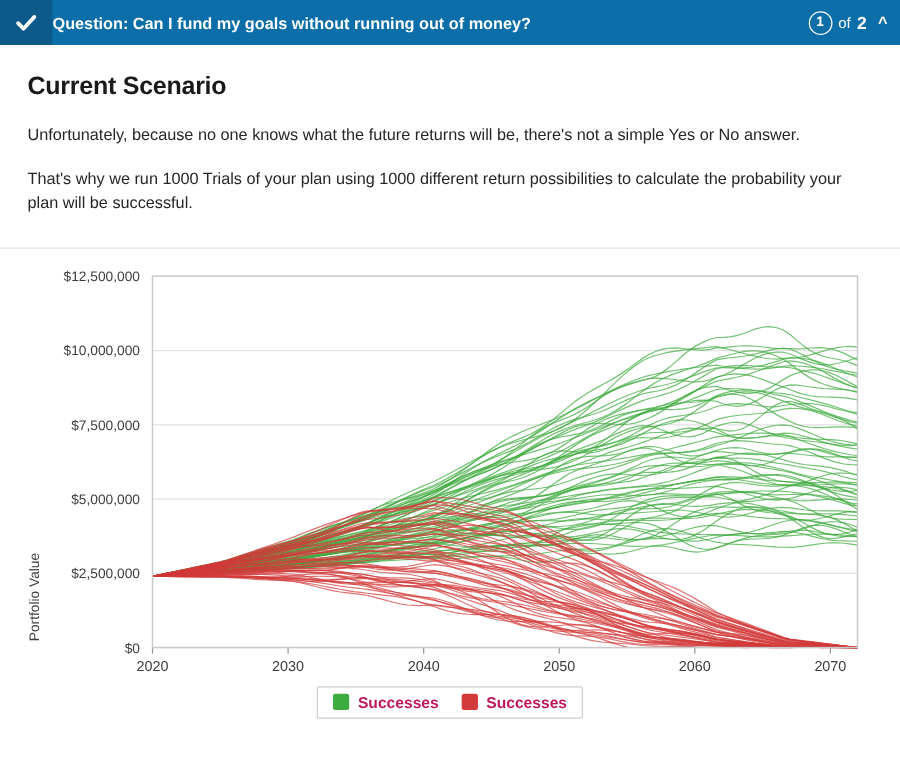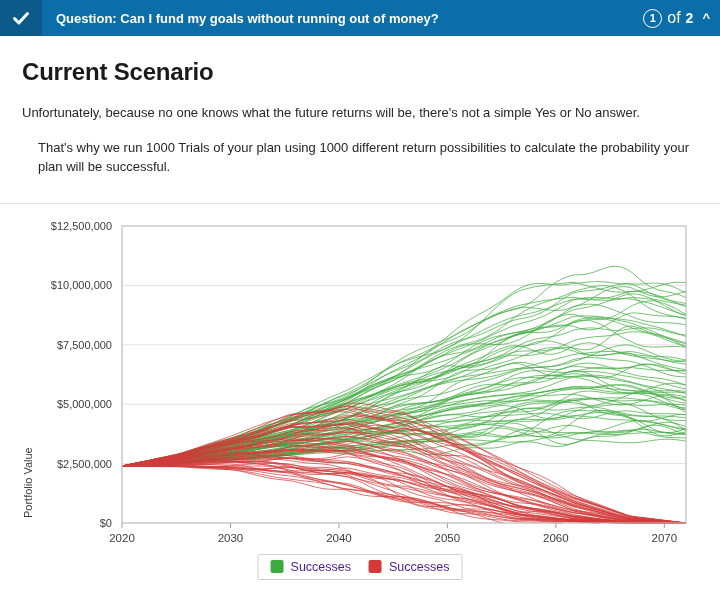--- a/index.html
+++ b/index.html
@@ -30,21 +30,20 @@
     display: flex;
     align-items: center;
     justify-content: center;
     flex: 0 0 auto;
   }
   .check-box svg { display: block; }
   .question-text {
     flex: 1 1 auto;
     font-size: 13px;
     font-weight: bold;
-    padding-left: 14px;
     white-space: nowrap;
     overflow: hidden;
     text-overflow: ellipsis;
   }
   .pager {
     flex: 0 0 auto;
     display: flex;
     align-items: center;
     gap: 5px;
     font-size: 13px;
@@ -56,47 +55,47 @@
     height: 17px;
     border: 1.5px solid #ffffff;
     border-radius: 50%;
     display: flex;
     align-items: center;
     justify-content: center;
     font-size: 11px;
     font-weight: bold;
     line-height: 1;
   }
-  .pager-of { font-weight: normal; font-size: 16px; text-align: center; }
+  .pager-of { font-weight: normal; font-size: 12px; text-align: center; }
   .pager-total { font-weight: bold; font-size: 14px; }
   .chevron-up {
     margin-left: 4px;
     font-size: 13px;
     line-height: 1;
     transform: translateY(-1px);
   }
 
   
   .content {
     padding: 0 22px;
   }
   .section-title {
-    font-size: 24px;
+    font-size: 20px;
     font-weight: bold;
     margin: 22px 0 0 0;
     color: #1a1a1a;
     letter-spacing: -0.2px;
   }
   .para {
     font-size: 13px;
     line-height: 1.45;
     color: #262626;
     margin: 18px 0 0 0;
   }
-  .para.second { margin-top: 16px; margin-left: 16px; }
+  .para.second { margin-top: 16px; }
 
   
   .chart-panel {
     margin-top: 26px;
     border-top: 1px solid #e3e3e3;
     padding: 14px 0 0 0;
     position: relative;
     height: 370px;
   }
   .chart-area {
@@ -128,22 +127,22 @@
     border: 1px solid #cfcfcf;
     background: #ffffff;
     border-radius: 2px;
     padding: 5px 12px;
   }
   .legend-item {
     display: flex;
     align-items: center;
     gap: 7px;
     font-size: 12.5px;
-    font-weight: normal;
-    color: #4c1d95;
+    font-weight: bold;
+    color: #be185d;
   }
   .swatch {
     width: 13px;
     height: 13px;
     border-radius: 2px;
     display: inline-block;
   }
   .swatch.success { background: #3eab3e; }
   .swatch.failure { background: #d33a3a; }
 </style>

